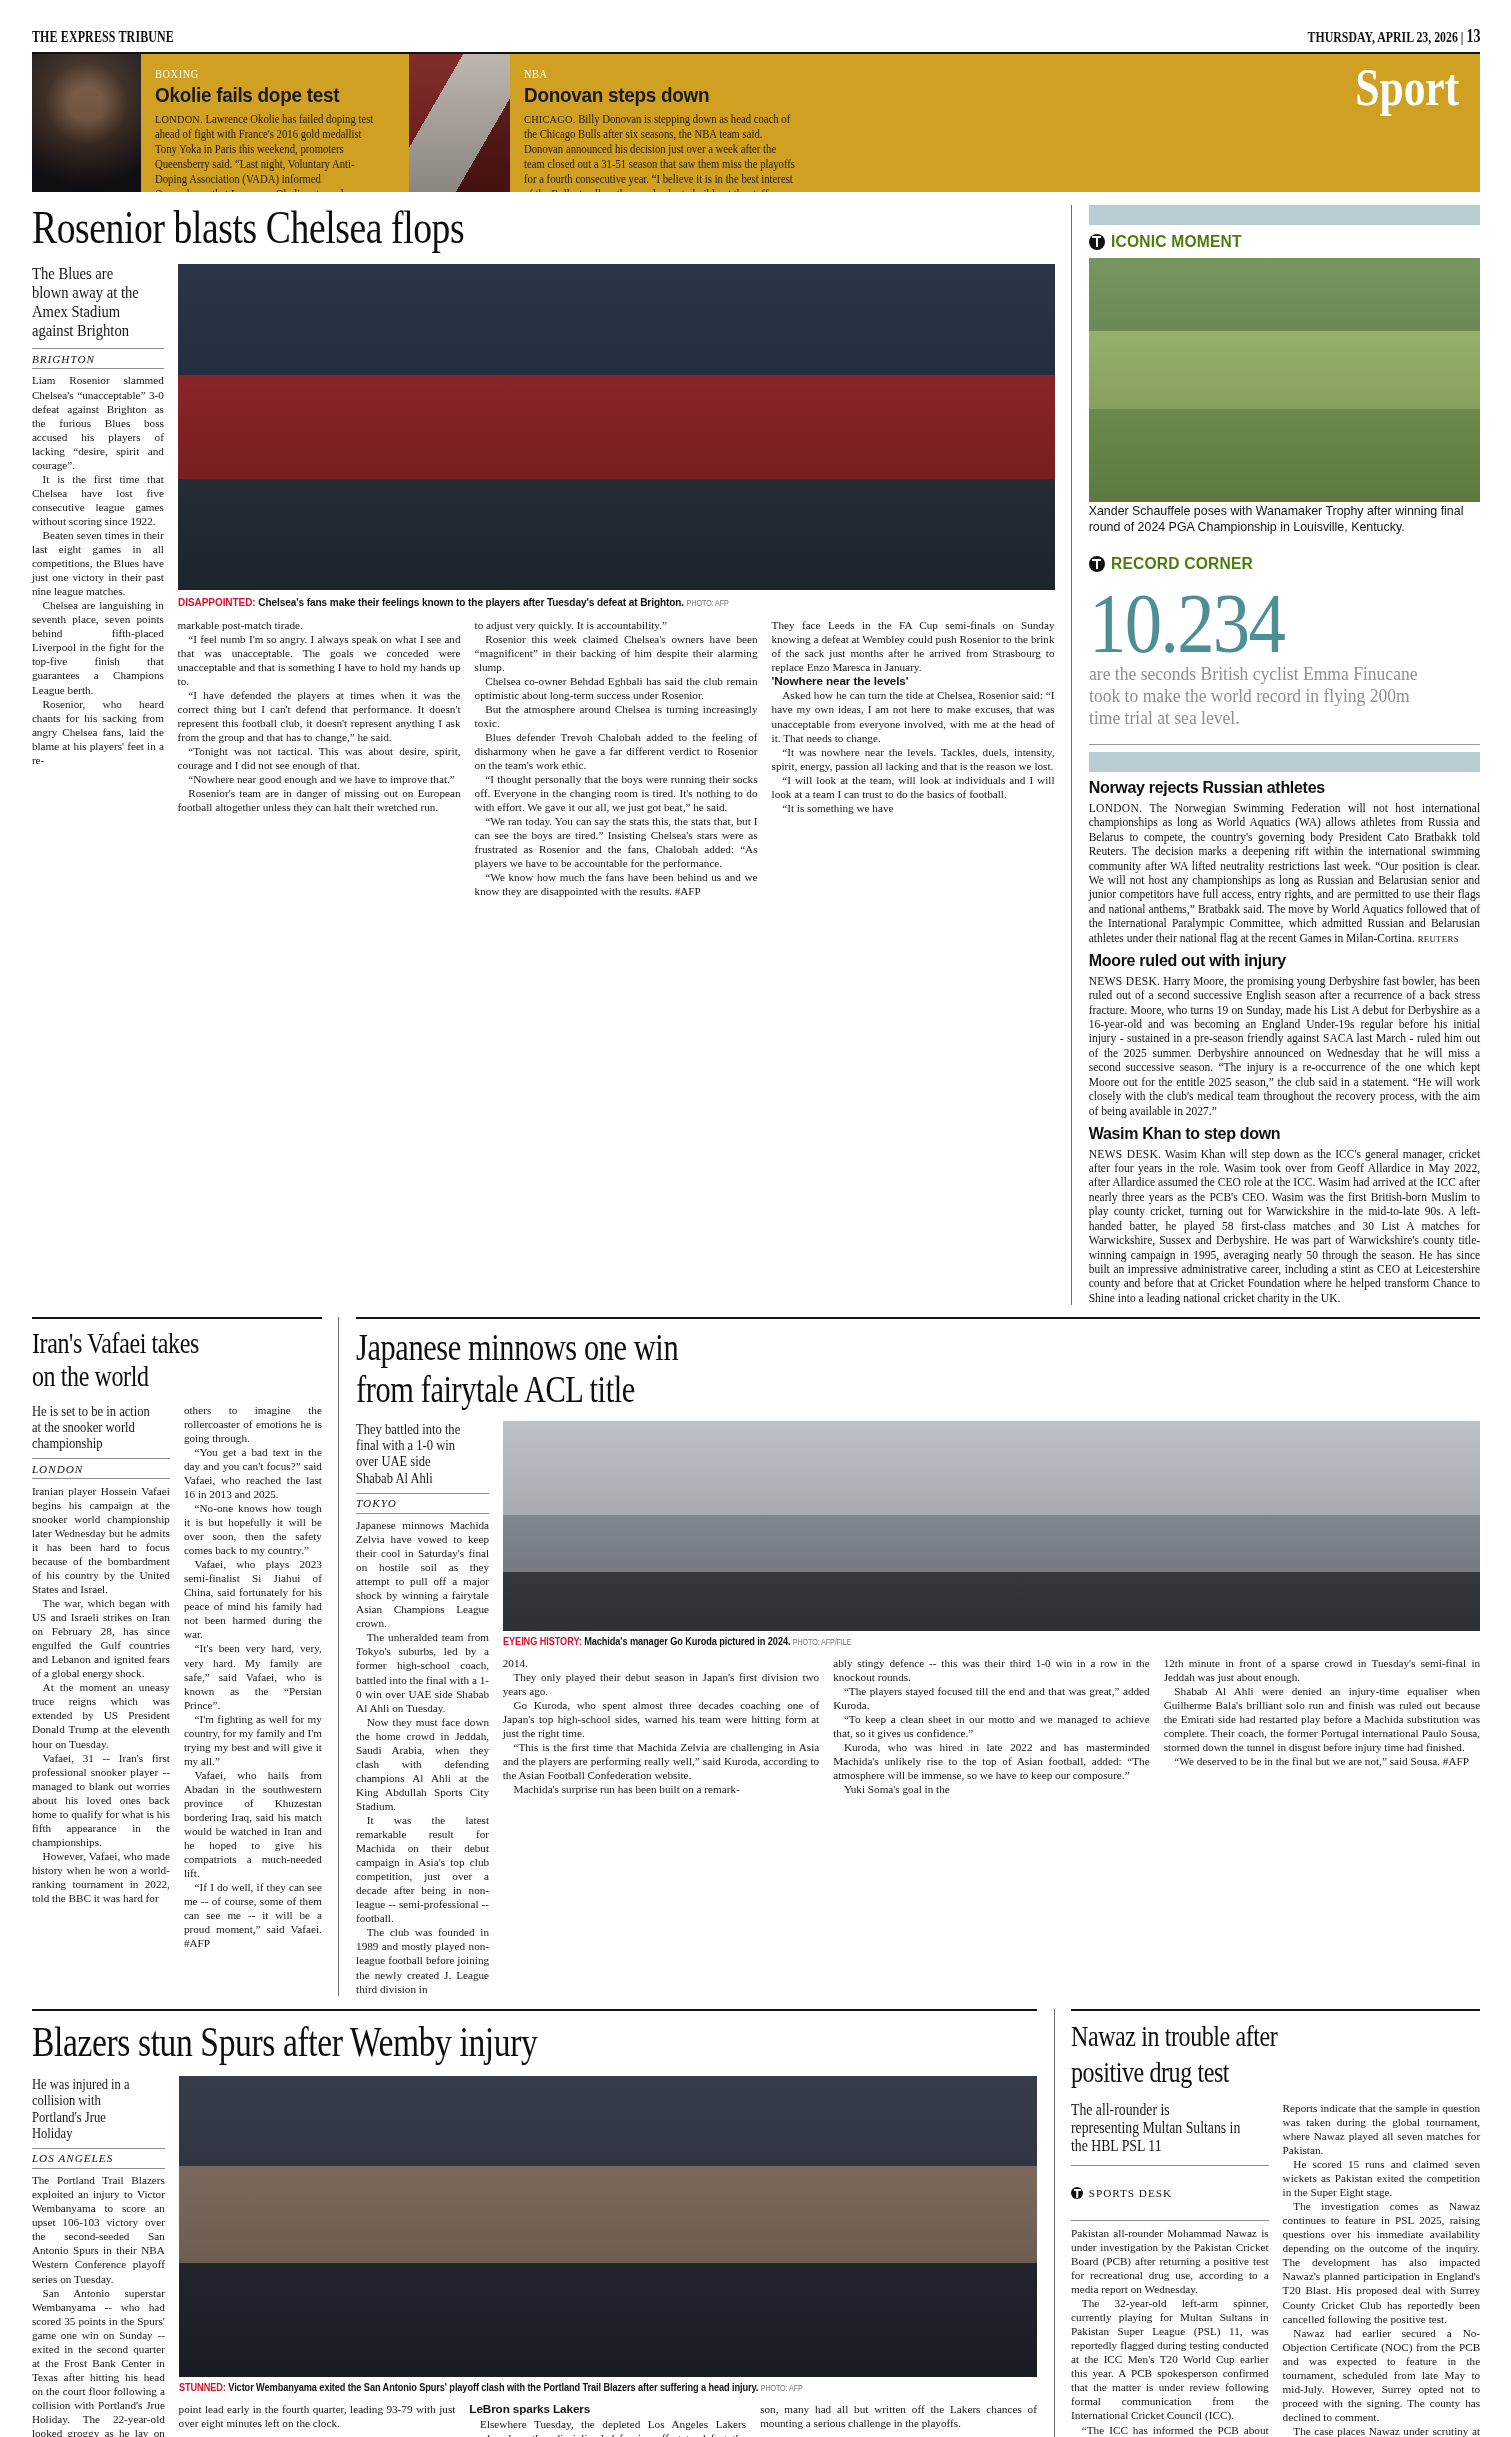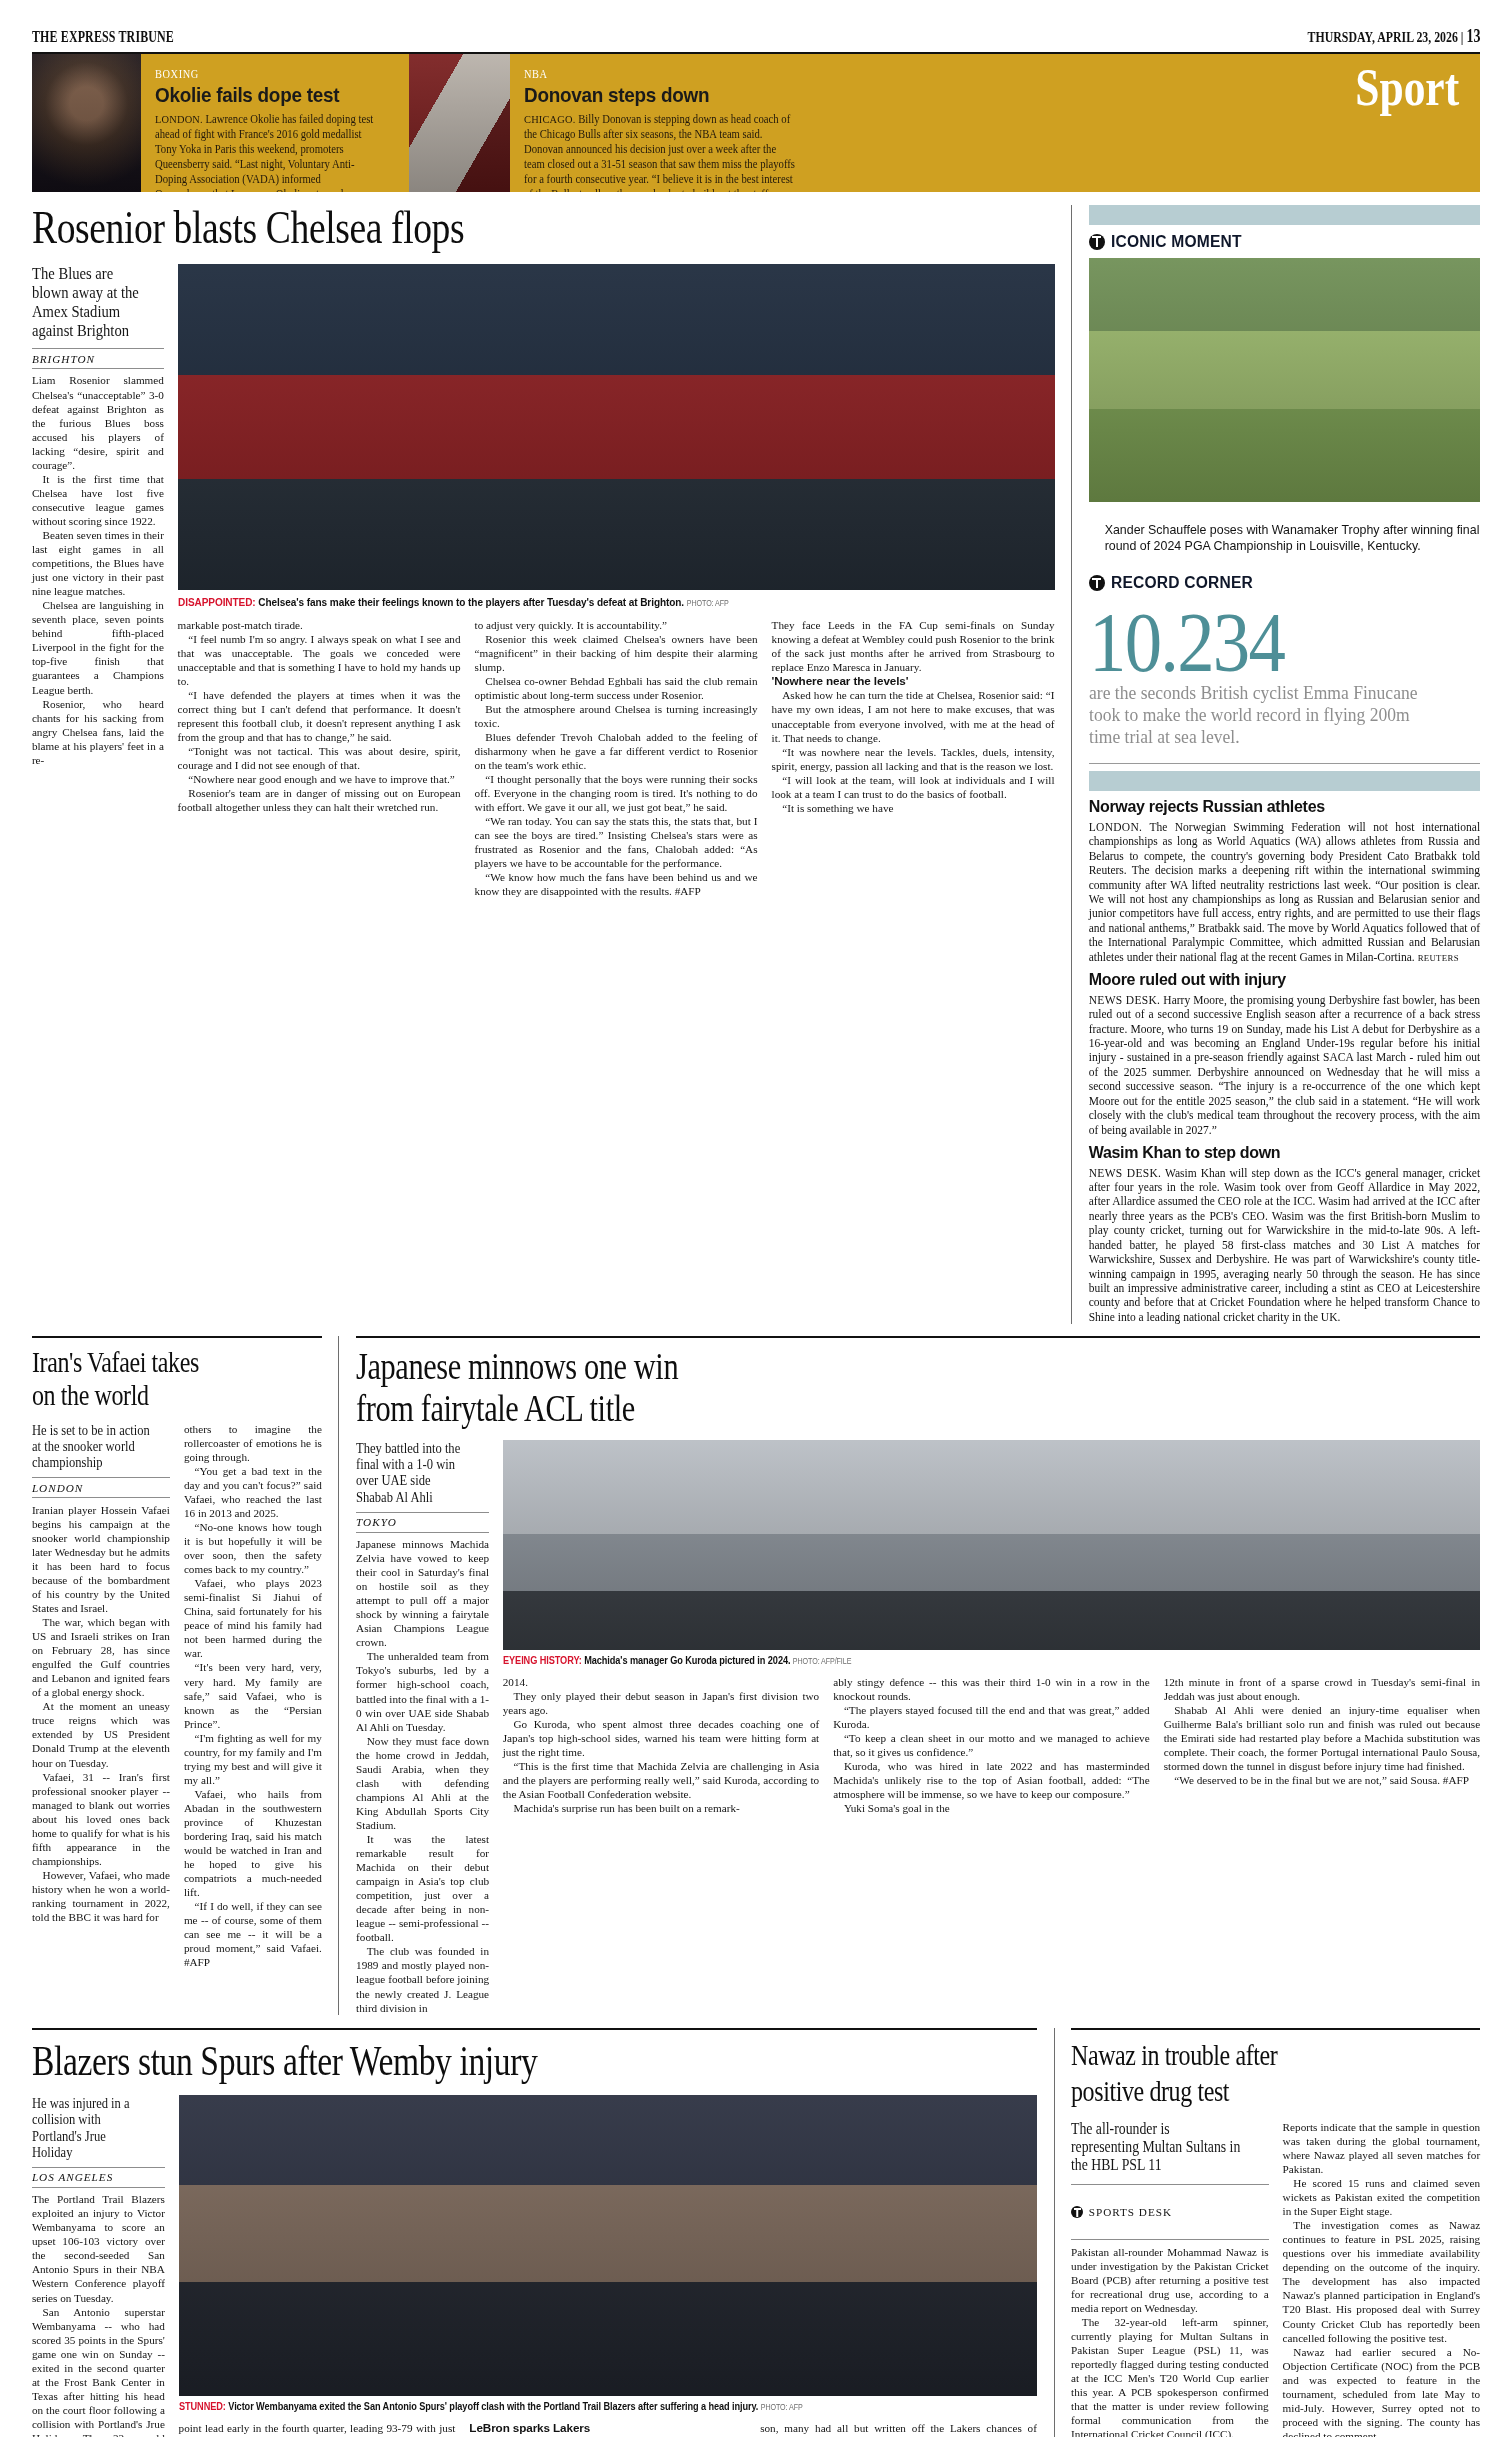--- a/index.html
+++ b/index.html
@@ -80,30 +80,30 @@
   .main-grid { display:flex; margin:0 3.9px; }
   .left-zone { flex:1 1 auto; }
   .right-rail { flex:0 0 409px; border-left:1.1px solid #6e6e6e; padding-left:16.6px; margin-left:16.6px; }
 
   .cols { display:flex; gap:14px; }
   .cols > div { flex:1 1 0; }
 
   
   .rail-band { background:#b7cdd2; height:20.5px; }
   .rail-title { font-family:"Liberation Sans", sans-serif; font-weight:700;
-                color:#0f172a; font-size:15.6px; letter-spacing:0.2px; display:flex;
+                color:#4d7c0f; font-size:15.6px; letter-spacing:0.2px; display:flex;
                 align-items:center; gap:6.3px; padding:7.8px 0 6.8px 0; }
   .tlogo { width:16px; height:16px; border-radius:50%; background:#111; position:relative;
            display:inline-block; flex:0 0 auto; }
   .tlogo::before { content:""; position:absolute; left:50%; top:2.4px; width:2px; height:10.7px;
                    background:#fff; transform:translateX(-50%); }
   .tlogo::after { content:""; position:absolute; left:3.4px; top:2.4px; width:9.3px; height:2px;
                   background:#fff; }
   .rail-cap { font-family:"Liberation Sans", sans-serif; font-size:12.4px; line-height:1.3;
-              padding-top:20px; color:#131313;margin-left:16px; }
+              padding-top:1px; color:#131313; }
   .bignum { color:#4e8f97; font-size:85px; line-height:.9; font-family:"Liberation Serif", serif;
             transform:scaleX(.88); transform-origin:left; letter-spacing:-2px; margin:4.9px 0 1px 0;}
   .bigtext { color:#8e8e8e; font-size:19.5px; line-height:1.14; transform:scaleX(.9);
              transform-origin:left; }
   .brief-h { font-family:"Liberation Sans", sans-serif; font-weight:700; font-size:16px;
              letter-spacing:-0.3px; margin:6.8px 0 3.9px 0; }
   .brief-b { font-size:11.5px; line-height:1.255; text-align:justify; hyphens:auto; }
   .brief-b .sc { font-variant:small-caps; letter-spacing:0.3px; }
   .brief-b .cred { font-variant:small-caps; font-size:8.8px; letter-spacing:0.3px; }
 

